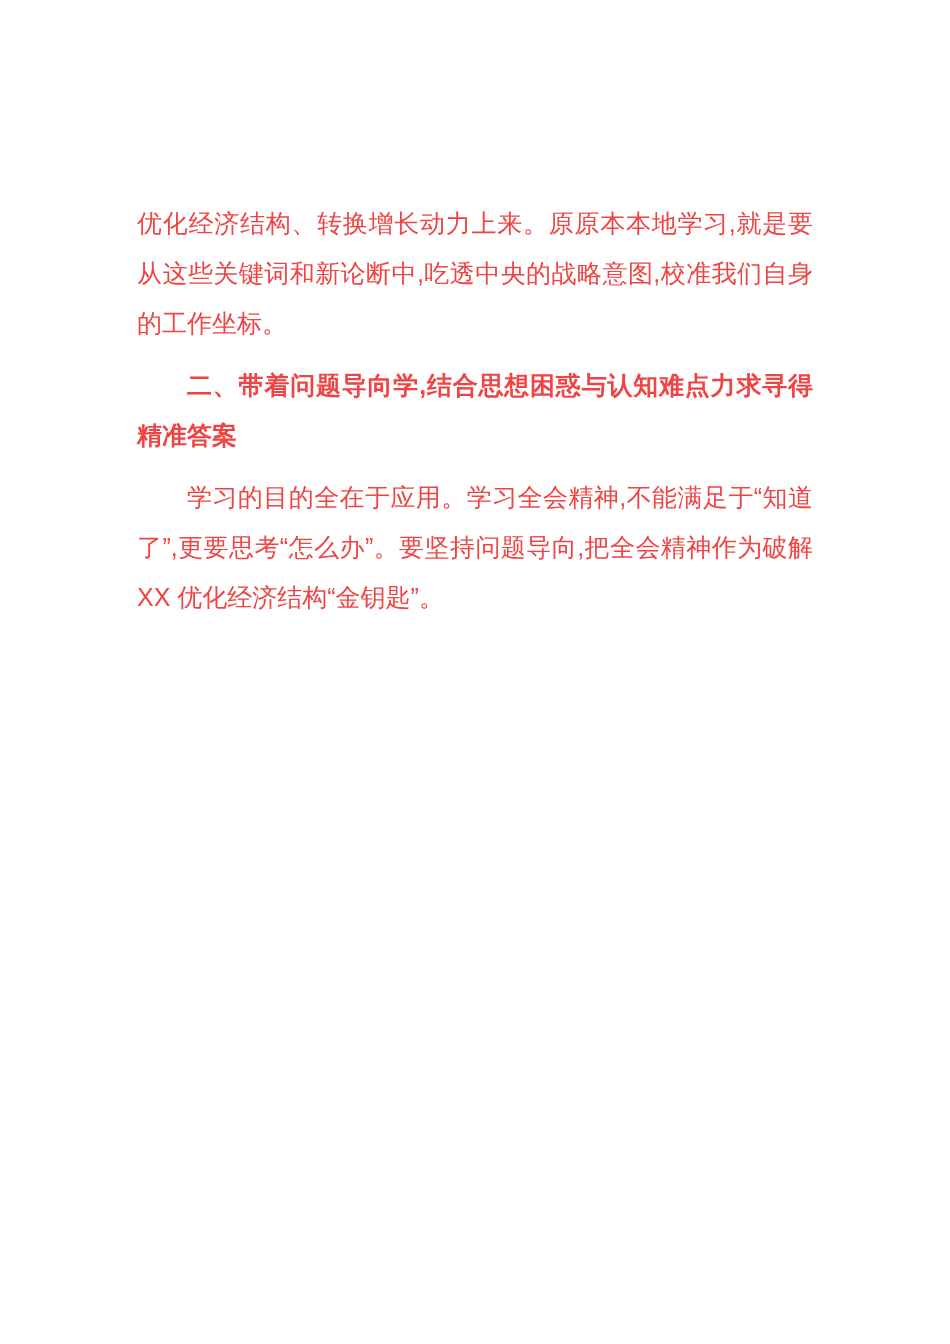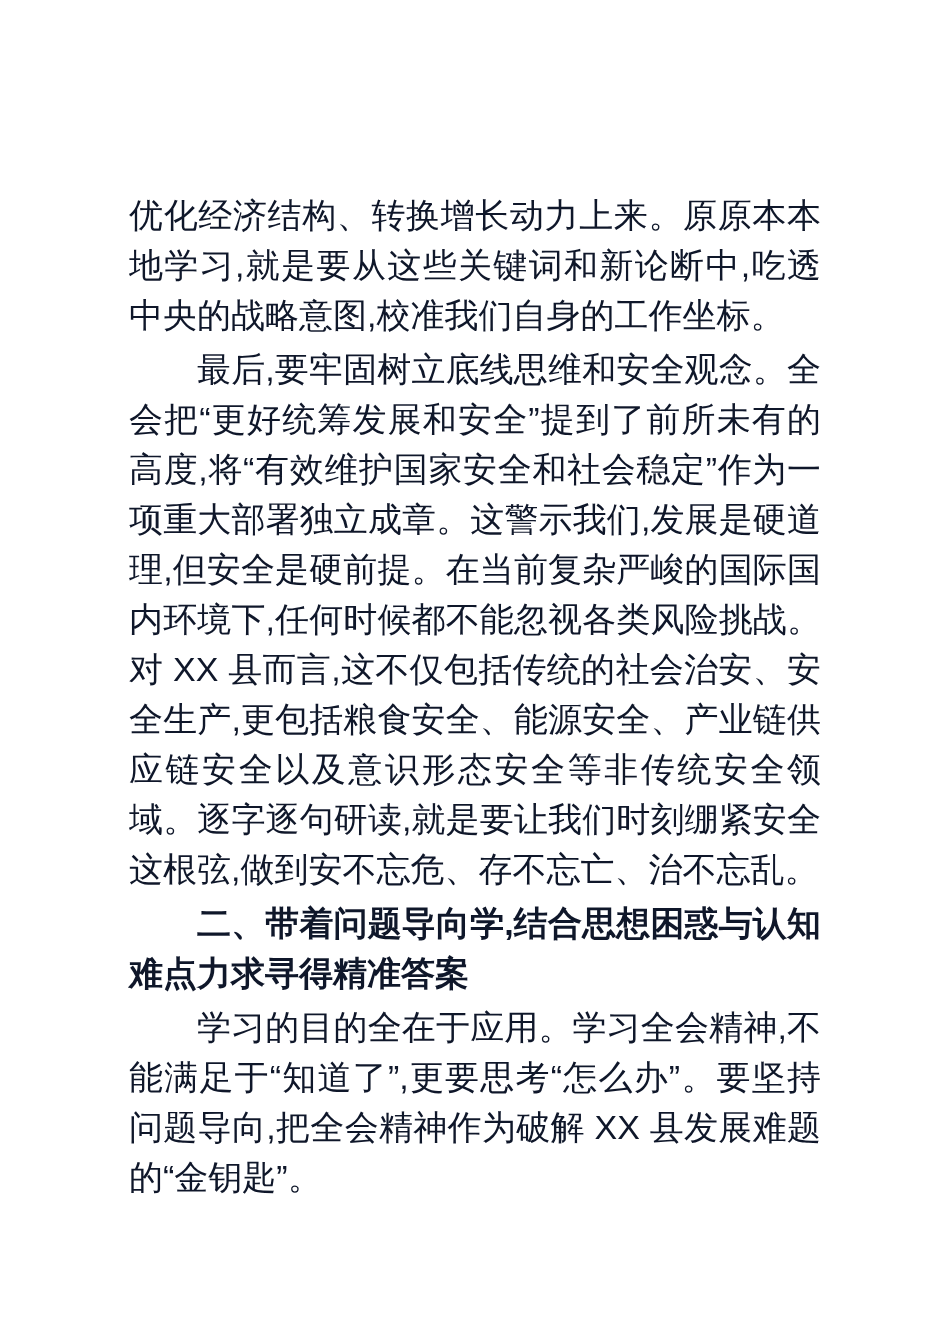--- a/index.html
+++ b/index.html
@@ -15,41 +15,40 @@
     overflow: hidden;
     box-sizing: border-box;
     padding: 186px 125px 0 125px;
     font-family: "Liberation Sans", sans-serif;
     color: #000000;
   }
   .doc-text {
     width: 700px;
   }
   .para {
-    margin: 4px;
-    font-size: 34px;
+    margin: 12px;
+    font-size: 25px;
     line-height: 50px;
     text-align: justify;
     text-align-last: left;
     text-justify: inter-ideograph;
     text-indent: 2em;
-    color: #0f172a;
+    color: #ef4444;
     font-weight: 400;
     letter-spacing: 0;
   }
   .para.continuation {
     text-indent: 0;
   }
   .para.heading {
     font-weight: 700;
   }
 </style>
 </head>
 <body>
 
 <div class="page">
   <div class="doc-text">
     <p class="para continuation">优化经济结构、转换增长动力上来。原原本本地学习,就是要从这些关键词和新论断中,吃透中央的战略意图,校准我们自身的工作坐标。</p>
-    <p class="para">最后,要牢固树立底线思维和安全观念。全会把“更好统筹发展和安全”提到了前所未有的高度,将“有效维护国家安全和社会稳定”作为一项重大部署独立成章。这警示我们,发展是硬道理,但安全是硬前提。在当前复杂严峻的国际国内环境下,任何时候都不能忽视各类风险挑战。对 XX 县而言,这不仅包括传统的社会治安、安全生产,更包括粮食安全、能源安全、产业链供应链安全以及意识形态安全等非传统安全领域。逐字逐句研读,就是要让我们时刻绷紧安全这根弦,做到安不忘危、存不忘亡、治不忘乱。</p>
     <p class="para heading">二、带着问题导向学,结合思想困惑与认知难点力求寻得精准答案</p>
-    <p class="para">学习的目的全在于应用。学习全会精神,不能满足于“知道了”,更要思考“怎么办”。要坚持问题导向,把全会精神作为破解 XX 县发展难题的“金钥匙”。</p>
+    <p class="para">学习的目的全在于应用。学习全会精神,不能满足于“知道了”,更要思考“怎么办”。要坚持问题导向,把全会精神作为破解 XX 优化经济结构“金钥匙”。</p>
   </div>
 </div>
 
 </body></html>

